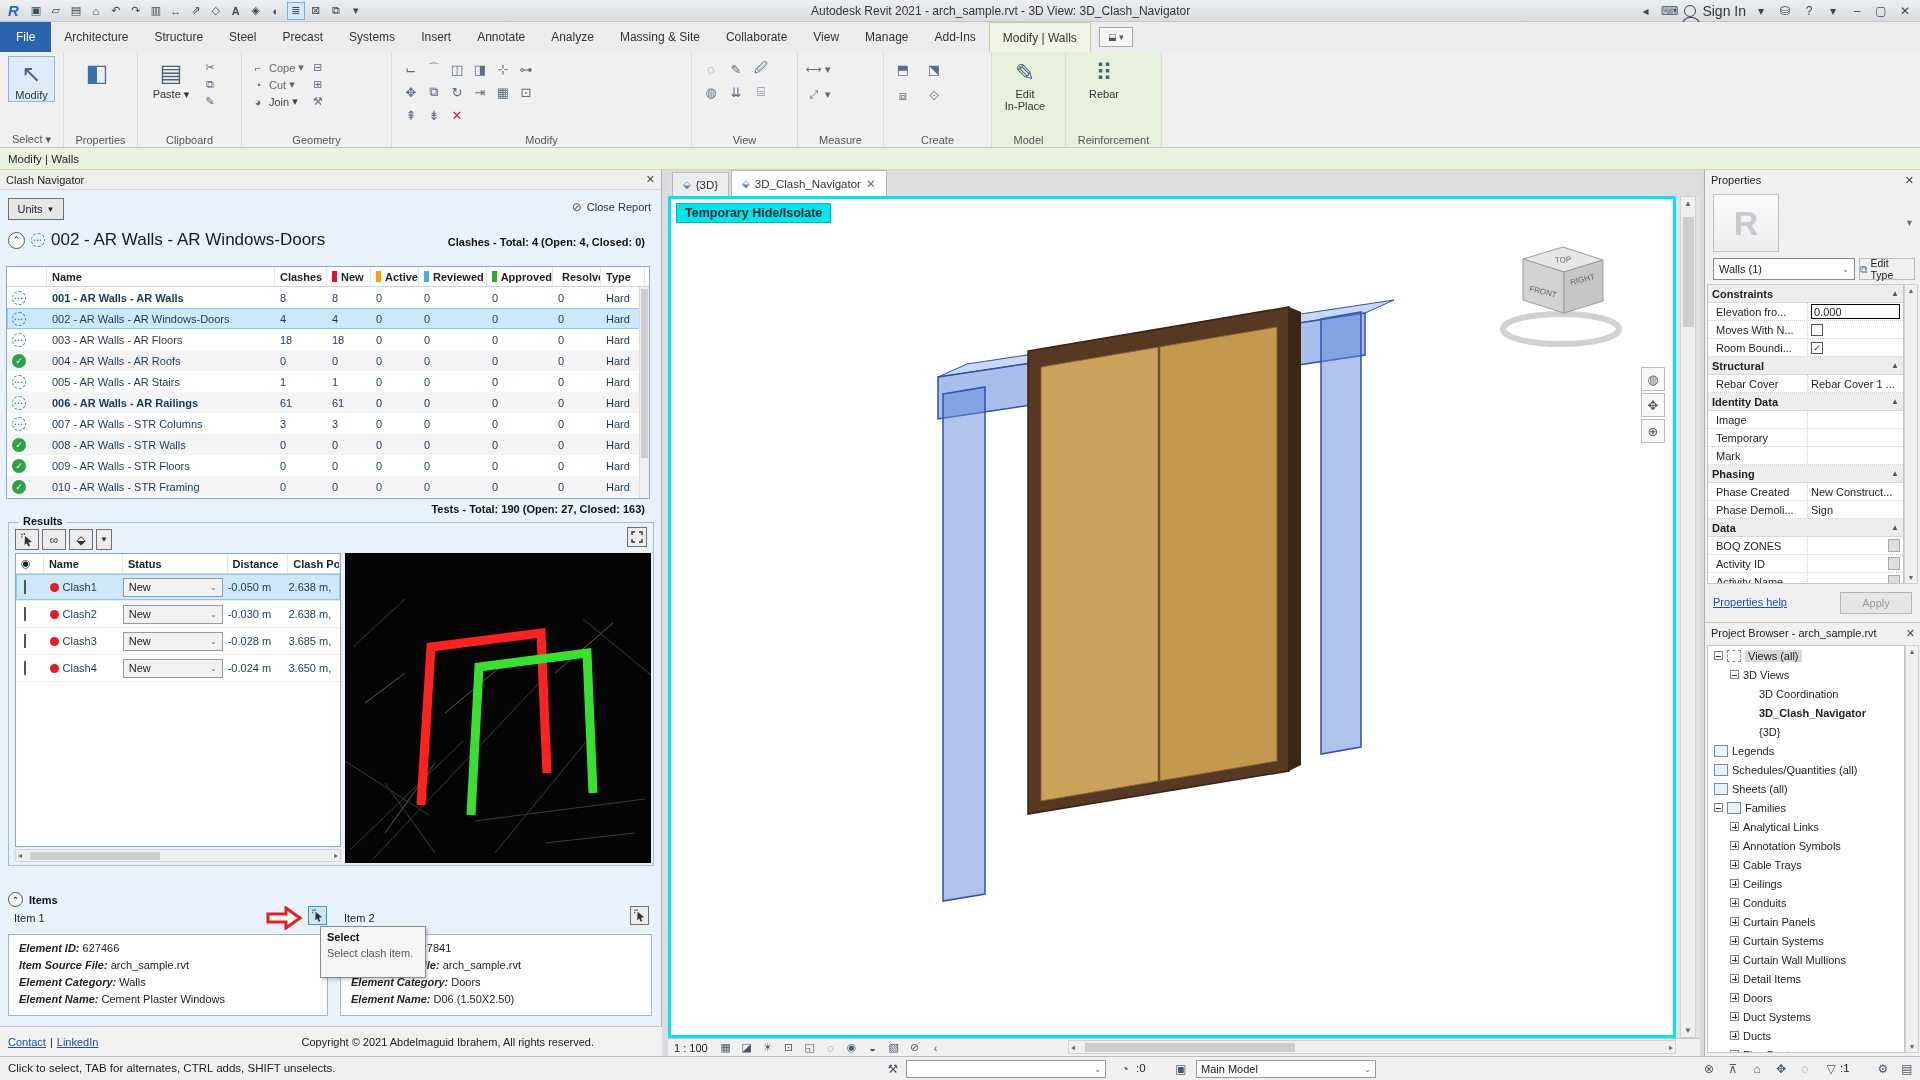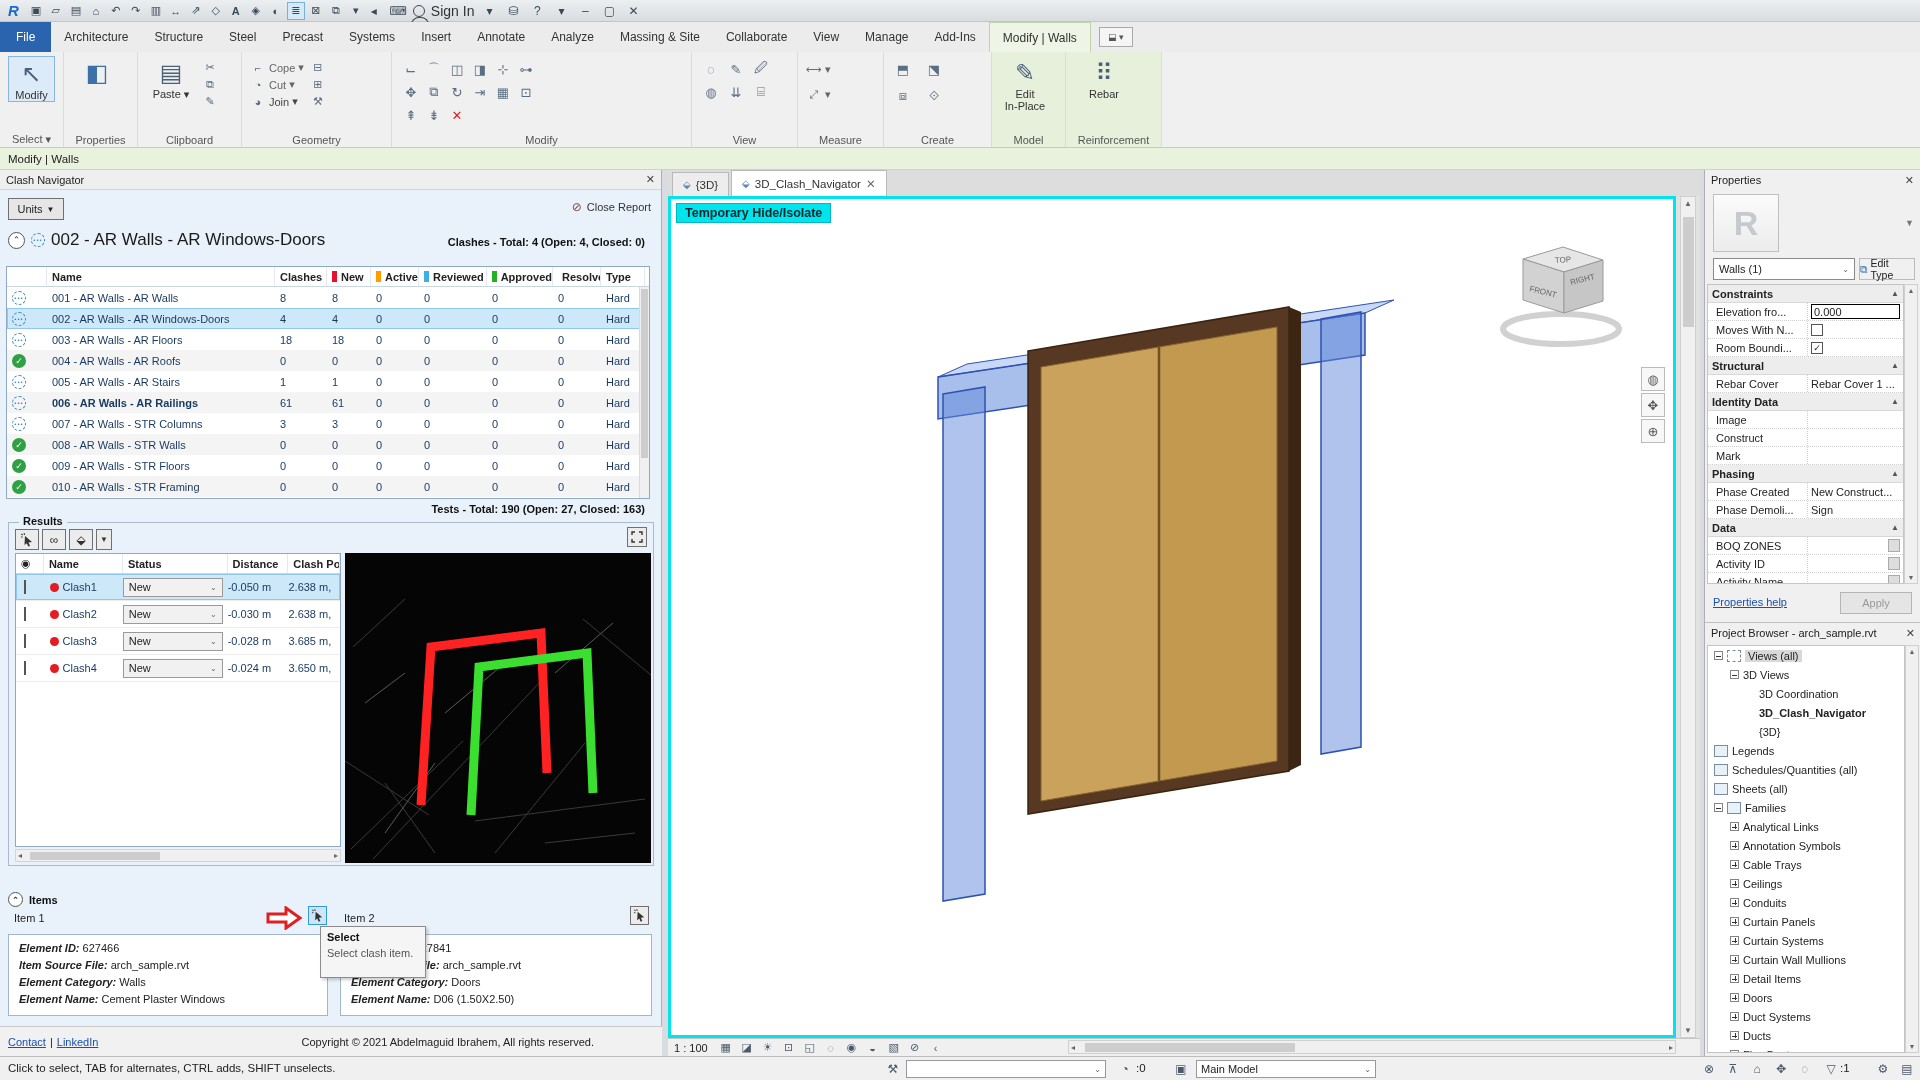--- a/index.html
+++ b/index.html
@@ -168,20 +168,21 @@
     <span class="qico">
         <b>A</b>
       </span>
     <span class="qico">◈</span>
     <span class="qico">◐</span>
     <span class="qico on">≣</span>
     <span class="qico">⊠</span>
     <span class="qico">⧉</span>
     <span class="qico">▾</span>
   </div>
+  <div class="apptitle">Autodesk Revit 2021 - arch_sample.rvt - 3D View: 3D_Clash_Navigator</div>
   <div class="tbr">
     <span class="qico">◂</span>
     <span class="qico">⌨</span>
     <span class="person"></span>
     <span class="signin">Sign In</span>
     <span class="qico">▾</span>
     <span class="qico">⛁</span>
     <span class="qico">?</span>
     <span class="qico">▾</span>
     <span class="qico">–</span>
@@ -347,21 +348,21 @@
         <div class="tc" style="width: 68px;"><span class="chip" style="background: rgb(63, 174, 232);"></span>Reviewed</div>
         <div class="tc" style="width: 66px;"><span class="chip" style="background: rgb(35, 177, 35);"></span>Approved</div>
         <div class="tc" style="width: 48px;"><span class="chip" style="background: rgb(239, 239, 0);"></span>Resolved</div>
         <div class="tc" style="width: 44px;">Type</div>
       </div>
     <div id="tests-body">
         <div class="trow">
           <div class="tc" style="width: 40px; border-right: none;">
             <span class="dashcirc">•••</span>
           </div>
-          <div class="tc" style="width: 228px; border-right: none;">001 - AR Walls - AR Walls</div>
+          <div class="tc" style="width: 228px; border-right: none; font-weight: bold;">001 - AR Walls - AR Walls</div>
           <div class="tc" style="width: 52px; border-right: none;">8</div>
           <div class="tc" style="width: 44px; border-right: none;">8</div>
           <div class="tc" style="width: 48px; border-right: none;">0</div>
           <div class="tc" style="width: 68px; border-right: none;">0</div>
           <div class="tc" style="width: 66px; border-right: none;">0</div>
           <div class="tc" style="width: 48px; border-right: none;">0</div>
           <div class="tc" style="width: 44px; border-right: none;">Hard</div>
         </div>
         <div class="trow sel">
           <div class="tc" style="width: 40px; border-right: none;">
@@ -770,21 +771,21 @@
           <span>Identity Data</span>
           <span class="chev">▲</span>
         </div>
         <div class="prow">
           <div class="prl">Image</div>
           <div class="prv">
             <span></span>
           </div>
         </div>
         <div class="prow">
-          <div class="prl">Construct</div>
+          <div class="prl">Temporary</div>
           <div class="prv">
             <span></span>
           </div>
         </div>
         <div class="prow">
           <div class="prl">Mark</div>
           <div class="prv">
             <span></span>
           </div>
         </div>

